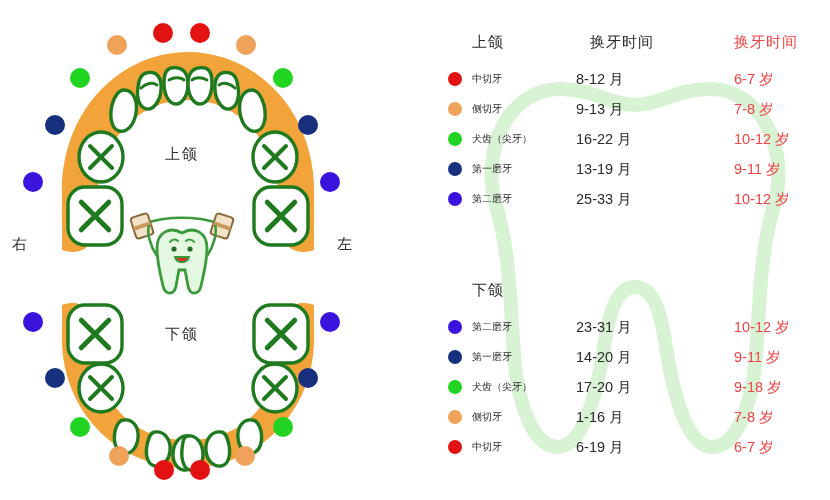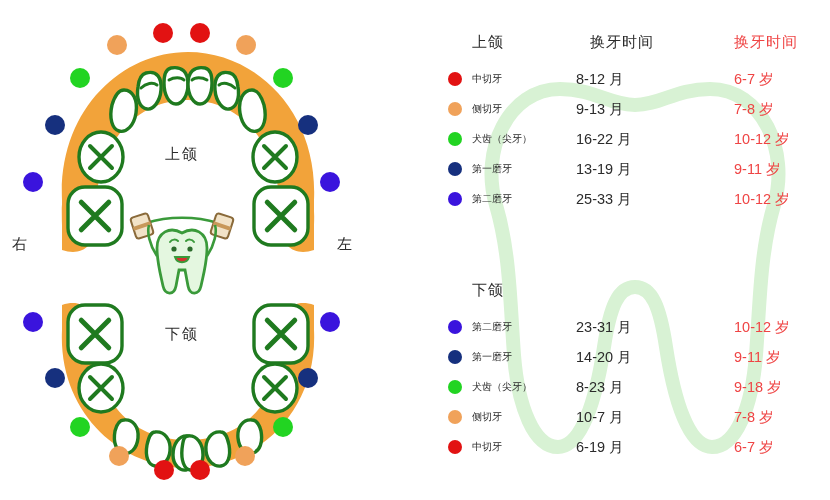--- a/index.html
+++ b/index.html
@@ -283,27 +283,27 @@
         </div>
         <div class="row">
           <span class="dot" style="background:#16307e"></span>
           <span class="c-name">第一磨牙</span>
           <span class="c-erupt">14-20 月</span>
           <span class="c-replace">9-11 岁</span>
         </div>
         <div class="row">
           <span class="dot" style="background:#22d422"></span>
           <span class="c-name">犬齿（尖牙）</span>
-          <span class="c-erupt">8-23 月</span>
+          <span class="c-erupt">17-20 月</span>
           <span class="c-replace">9-18 岁</span>
         </div>
         <div class="row">
           <span class="dot" style="background:#f0a25a"></span>
           <span class="c-name">侧切牙</span>
-          <span class="c-erupt">10-7 月</span>
+          <span class="c-erupt">1-16 月</span>
           <span class="c-replace">7-8 岁</span>
         </div>
         <div class="row">
           <span class="dot" style="background:#e21212"></span>
           <span class="c-name">中切牙</span>
           <span class="c-erupt">6-19 月</span>
           <span class="c-replace">6-7 岁</span>
         </div>
       </div>
 

